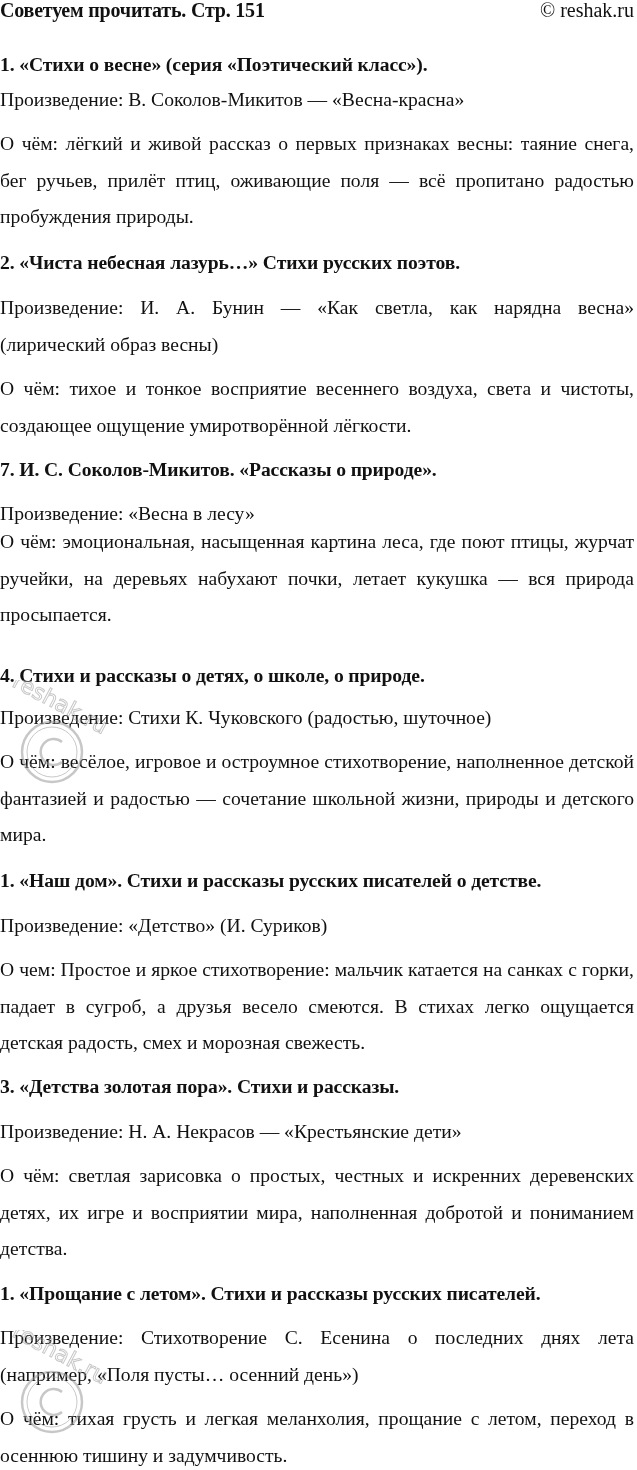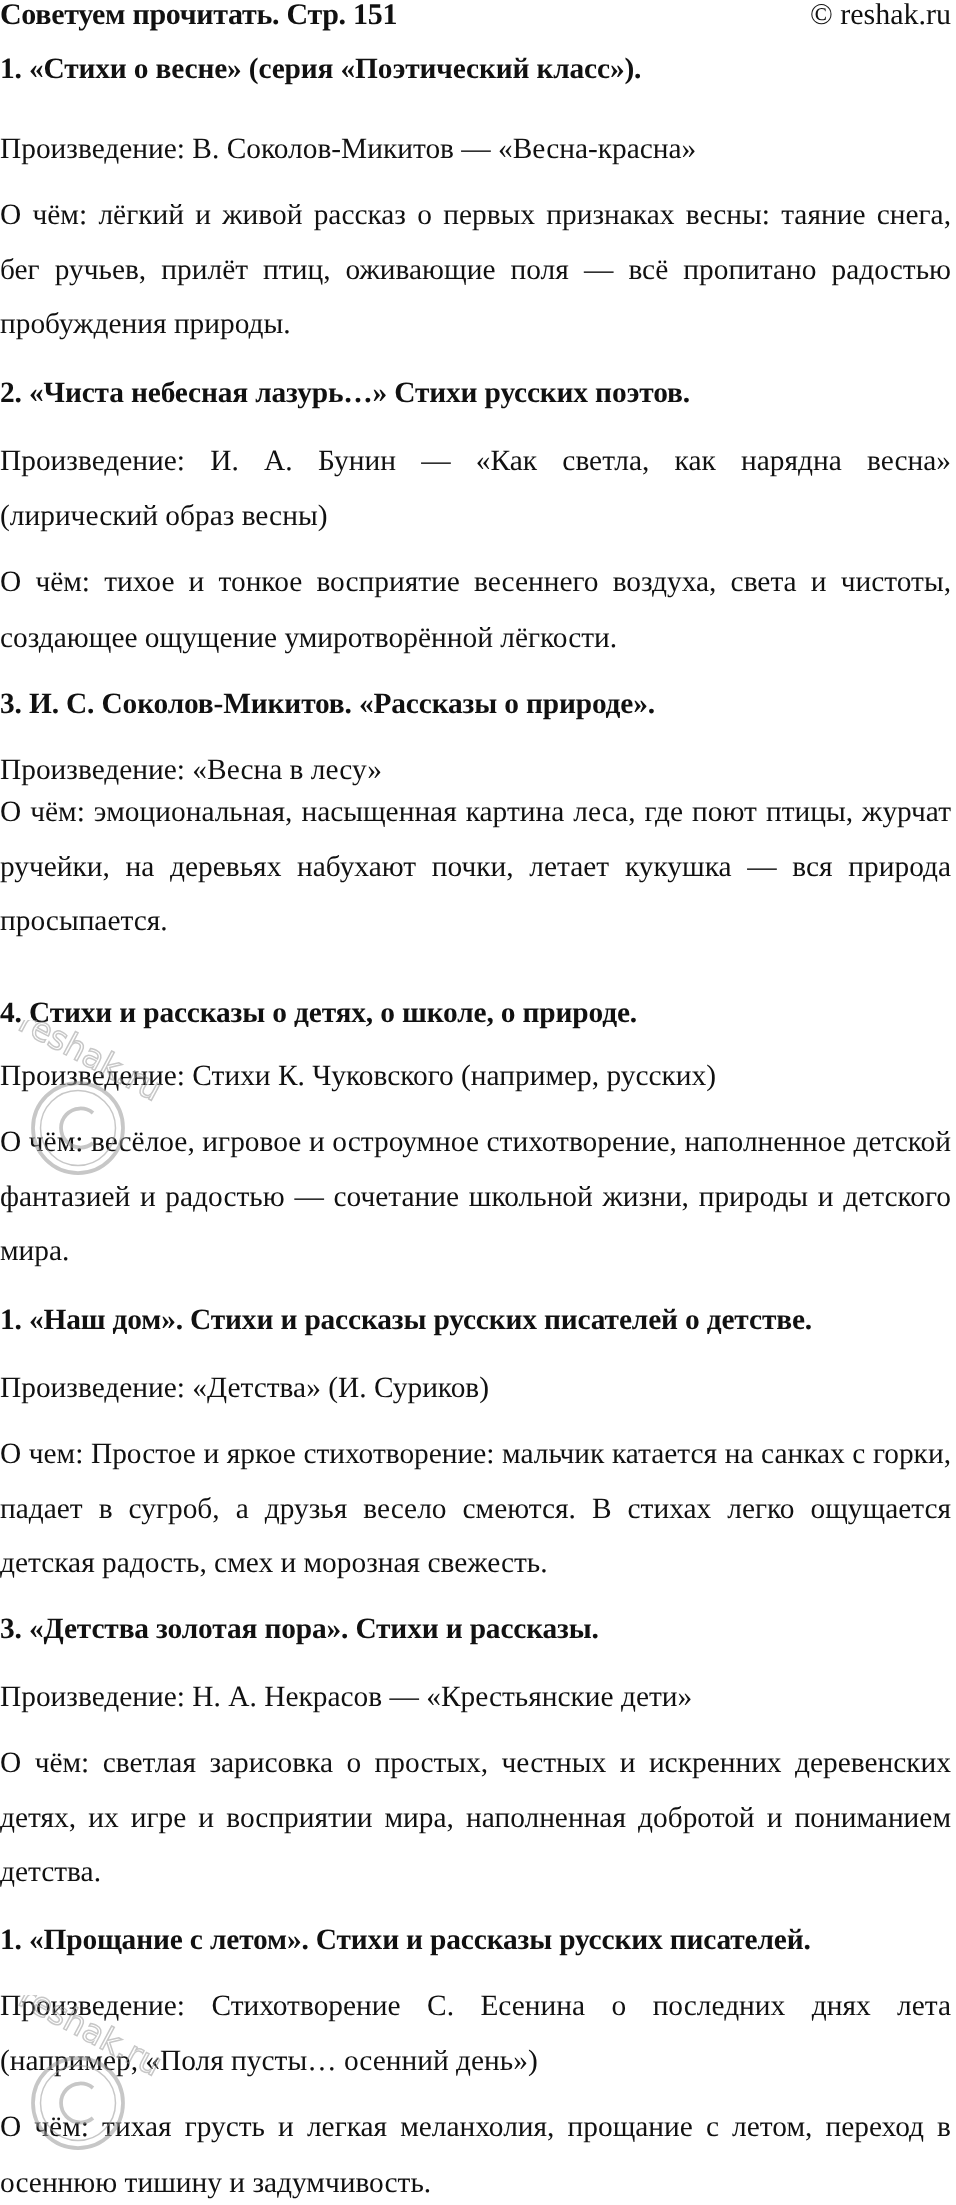--- a/index.html
+++ b/index.html
@@ -74,64 +74,64 @@
 </head>
 <body>
 
 <div class="page">
 
   <div class="header">
     <span class="header-title">Советуем прочитать. Стр. 151</span>
     <span class="header-site">© reshak.ru</span>
   </div>
 
-  <div class="block heading" style="top:34px">1. «Стихи о весне» (серия «Поэтический класс»).</div>
+  <div class="block heading" style="top:52px">1. «Стихи о весне» (серия «Поэтический класс»).</div>
   <div class="block para" style="top:82px">
     <span class="label">Произведение:</span>
     <span>В. Соколов-Микитов — «Весна-красна»</span>
   </div>
   <div class="block para" style="top:126px">
     <span class="label">О чём:</span>
     <span>лёгкий и живой рассказ о первых признаках весны: таяние снега, бег ручьев, прилёт птиц, оживающие поля — всё пропитано радостью пробуждения природы.</span>
   </div>
 
   <div class="block heading" style="top:250px">2. «Чиста небесная лазурь…» Стихи русских поэтов.</div>
   <div class="block para" style="top:290px">
     <span class="label">Произведение:</span>
     <span>И. А. Бунин — «Как светла, как нарядна весна» (лирический образ весны)</span>
   </div>
   <div class="block para" style="top:371px">
     <span class="label">О чём:</span>
     <span>тихое и тонкое восприятие весеннего воздуха, света и чистоты, создающее ощущение умиротворённой лёгкости.</span>
   </div>
 
-  <div class="block heading" style="top:457px">3. И. С. Соколов-Микитов. «Рассказы о природе».</div>
+  <div class="block heading" style="top:457px">7. И. С. Соколов-Микитов. «Рассказы о природе».</div>
   <div class="block para" style="top:496px">
     <span class="label">Произведение:</span>
     <span>«Весна в лесу»</span>
   </div>
   <div class="block para" style="top:524px">
     <span class="label">О чём:</span>
     <span>эмоциональная, насыщенная картина леса, где поют птицы, журчат ручейки, на деревьях набухают почки, летает кукушка — вся природа просыпается.</span>
   </div>
 
   <div class="block heading" style="top:663px">4. Стихи и рассказы о детях, о школе, о природе.</div>
   <div class="block para" style="top:700px">
     <span class="label">Произведение:</span>
-    <span>Стихи К. Чуковского (например, русских)</span>
+    <span>Стихи К. Чуковского (радостью, шуточное)</span>
   </div>
   <div class="block para" style="top:744px">
     <span class="label">О чём:</span>
     <span>весёлое, игровое и остроумное стихотворение, наполненное детской фантазией и радостью — сочетание школьной жизни, природы и детского мира.</span>
   </div>
 
   <div class="block heading" style="top:868px">1. «Наш дом». Стихи и рассказы русских писателей о детстве.</div>
   <div class="block para" style="top:908px">
     <span class="label">Произведение:</span>
-    <span>«Детства» (И. Суриков)</span>
+    <span>«Детство» (И. Суриков)</span>
   </div>
   <div class="block para" style="top:952px">
     <span class="label">О чем</span><span>: Простое и яркое стихотворение: мальчик катается на санках с горки, падает в сугроб, а друзья весело смеются. В стихах легко ощущается детская радость, смех и морозная свежесть.</span>
   </div>
 
   <div class="block heading" style="top:1074px">3. «Детства золотая пора». Стихи и рассказы.</div>
   <div class="block para" style="top:1114px">
     <span class="label">Произведение:</span>
     <span>Н. А. Некрасов — «Крестьянские дети»</span>
   </div>

